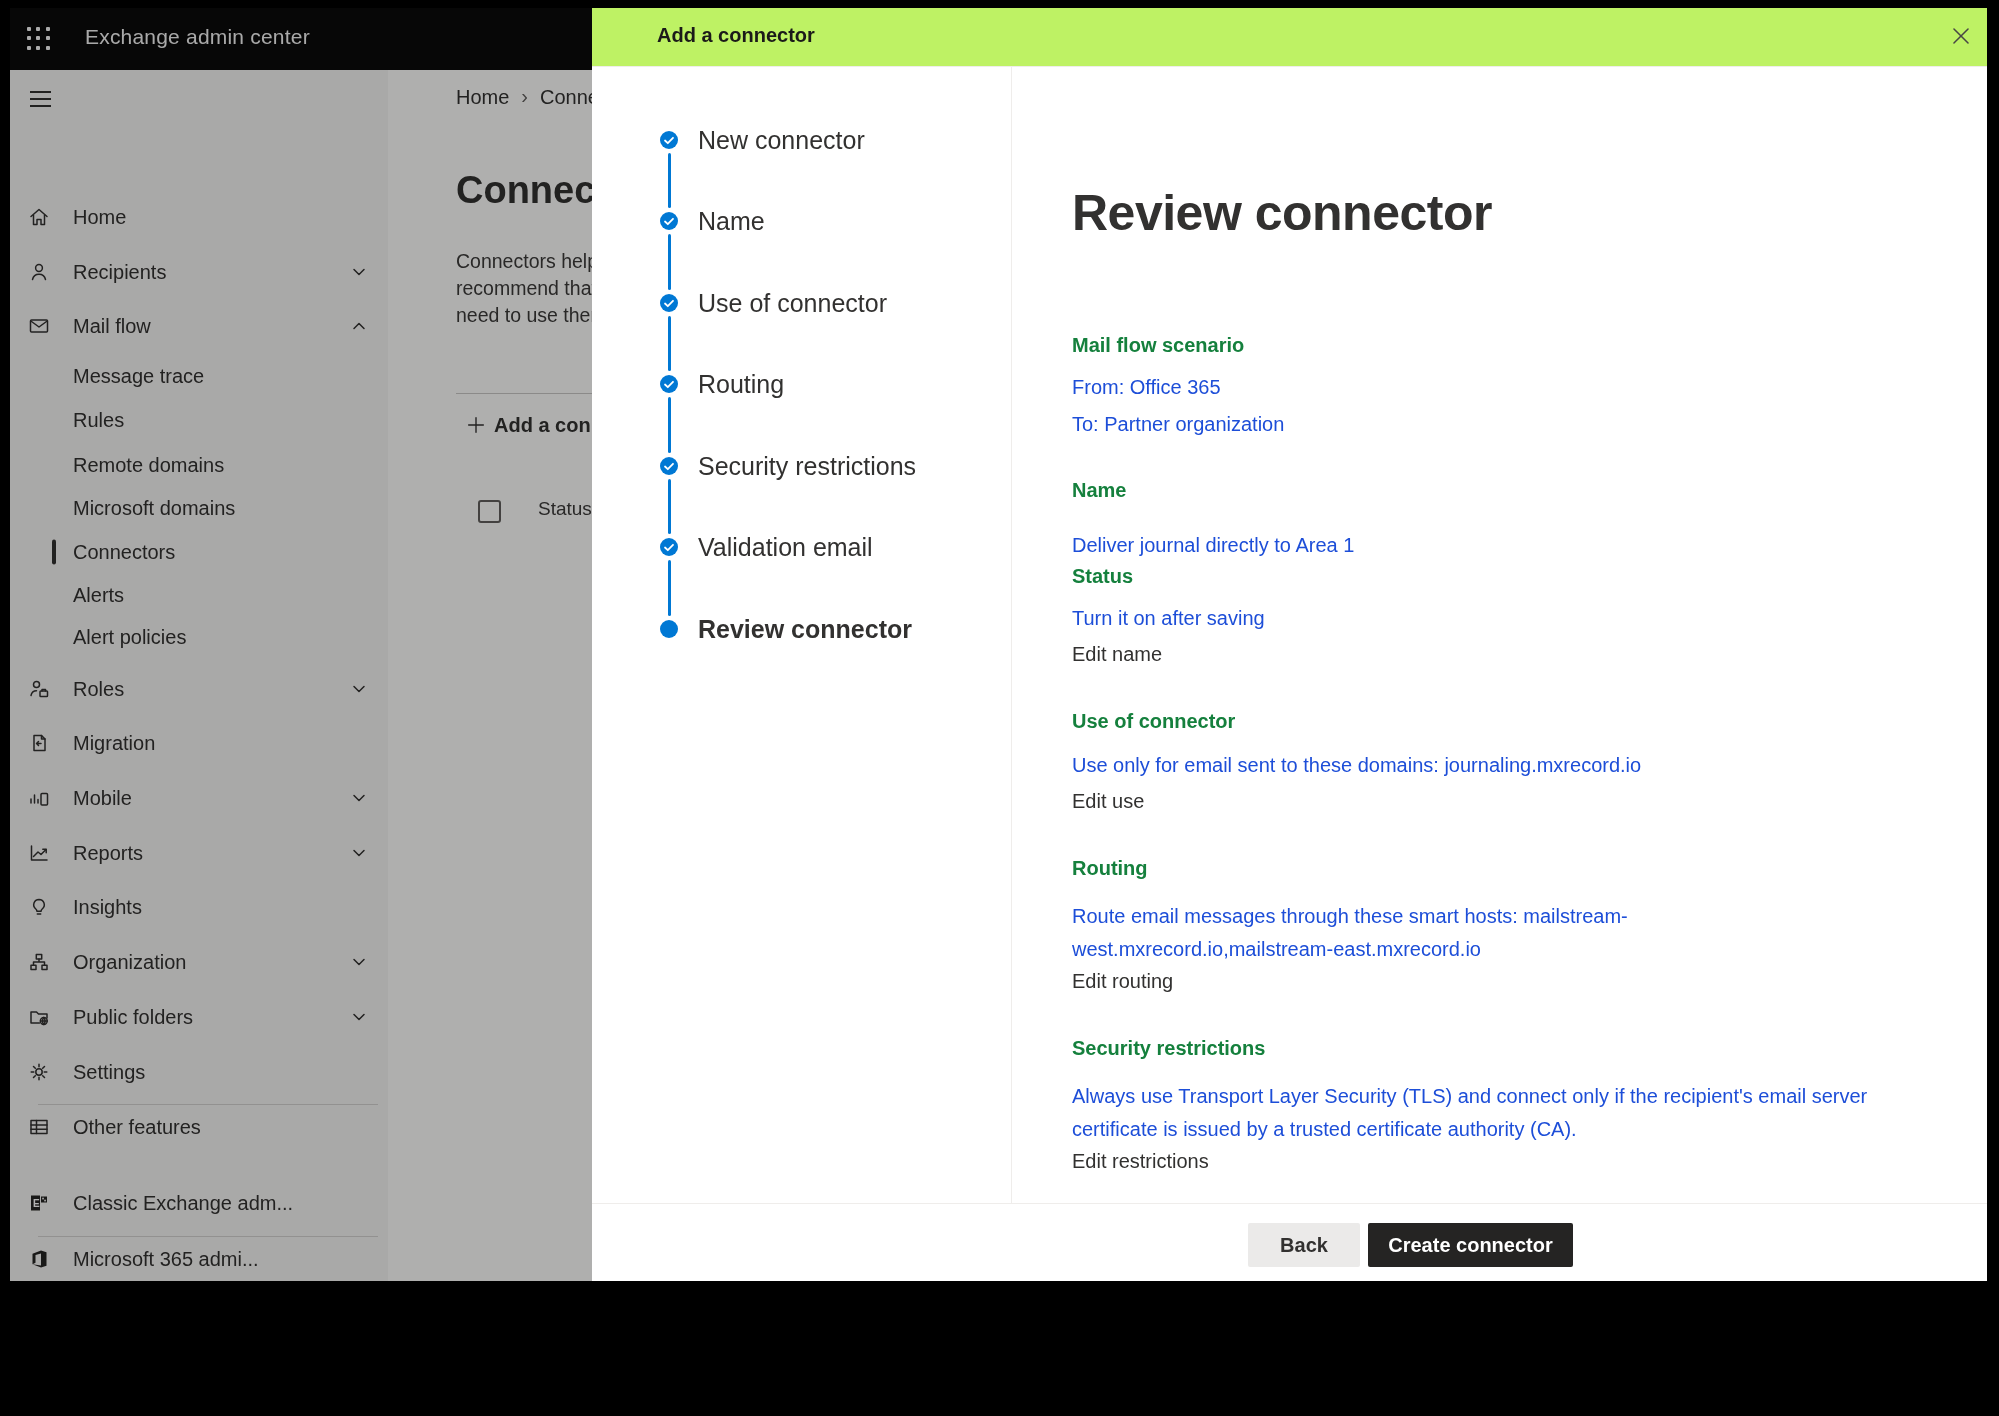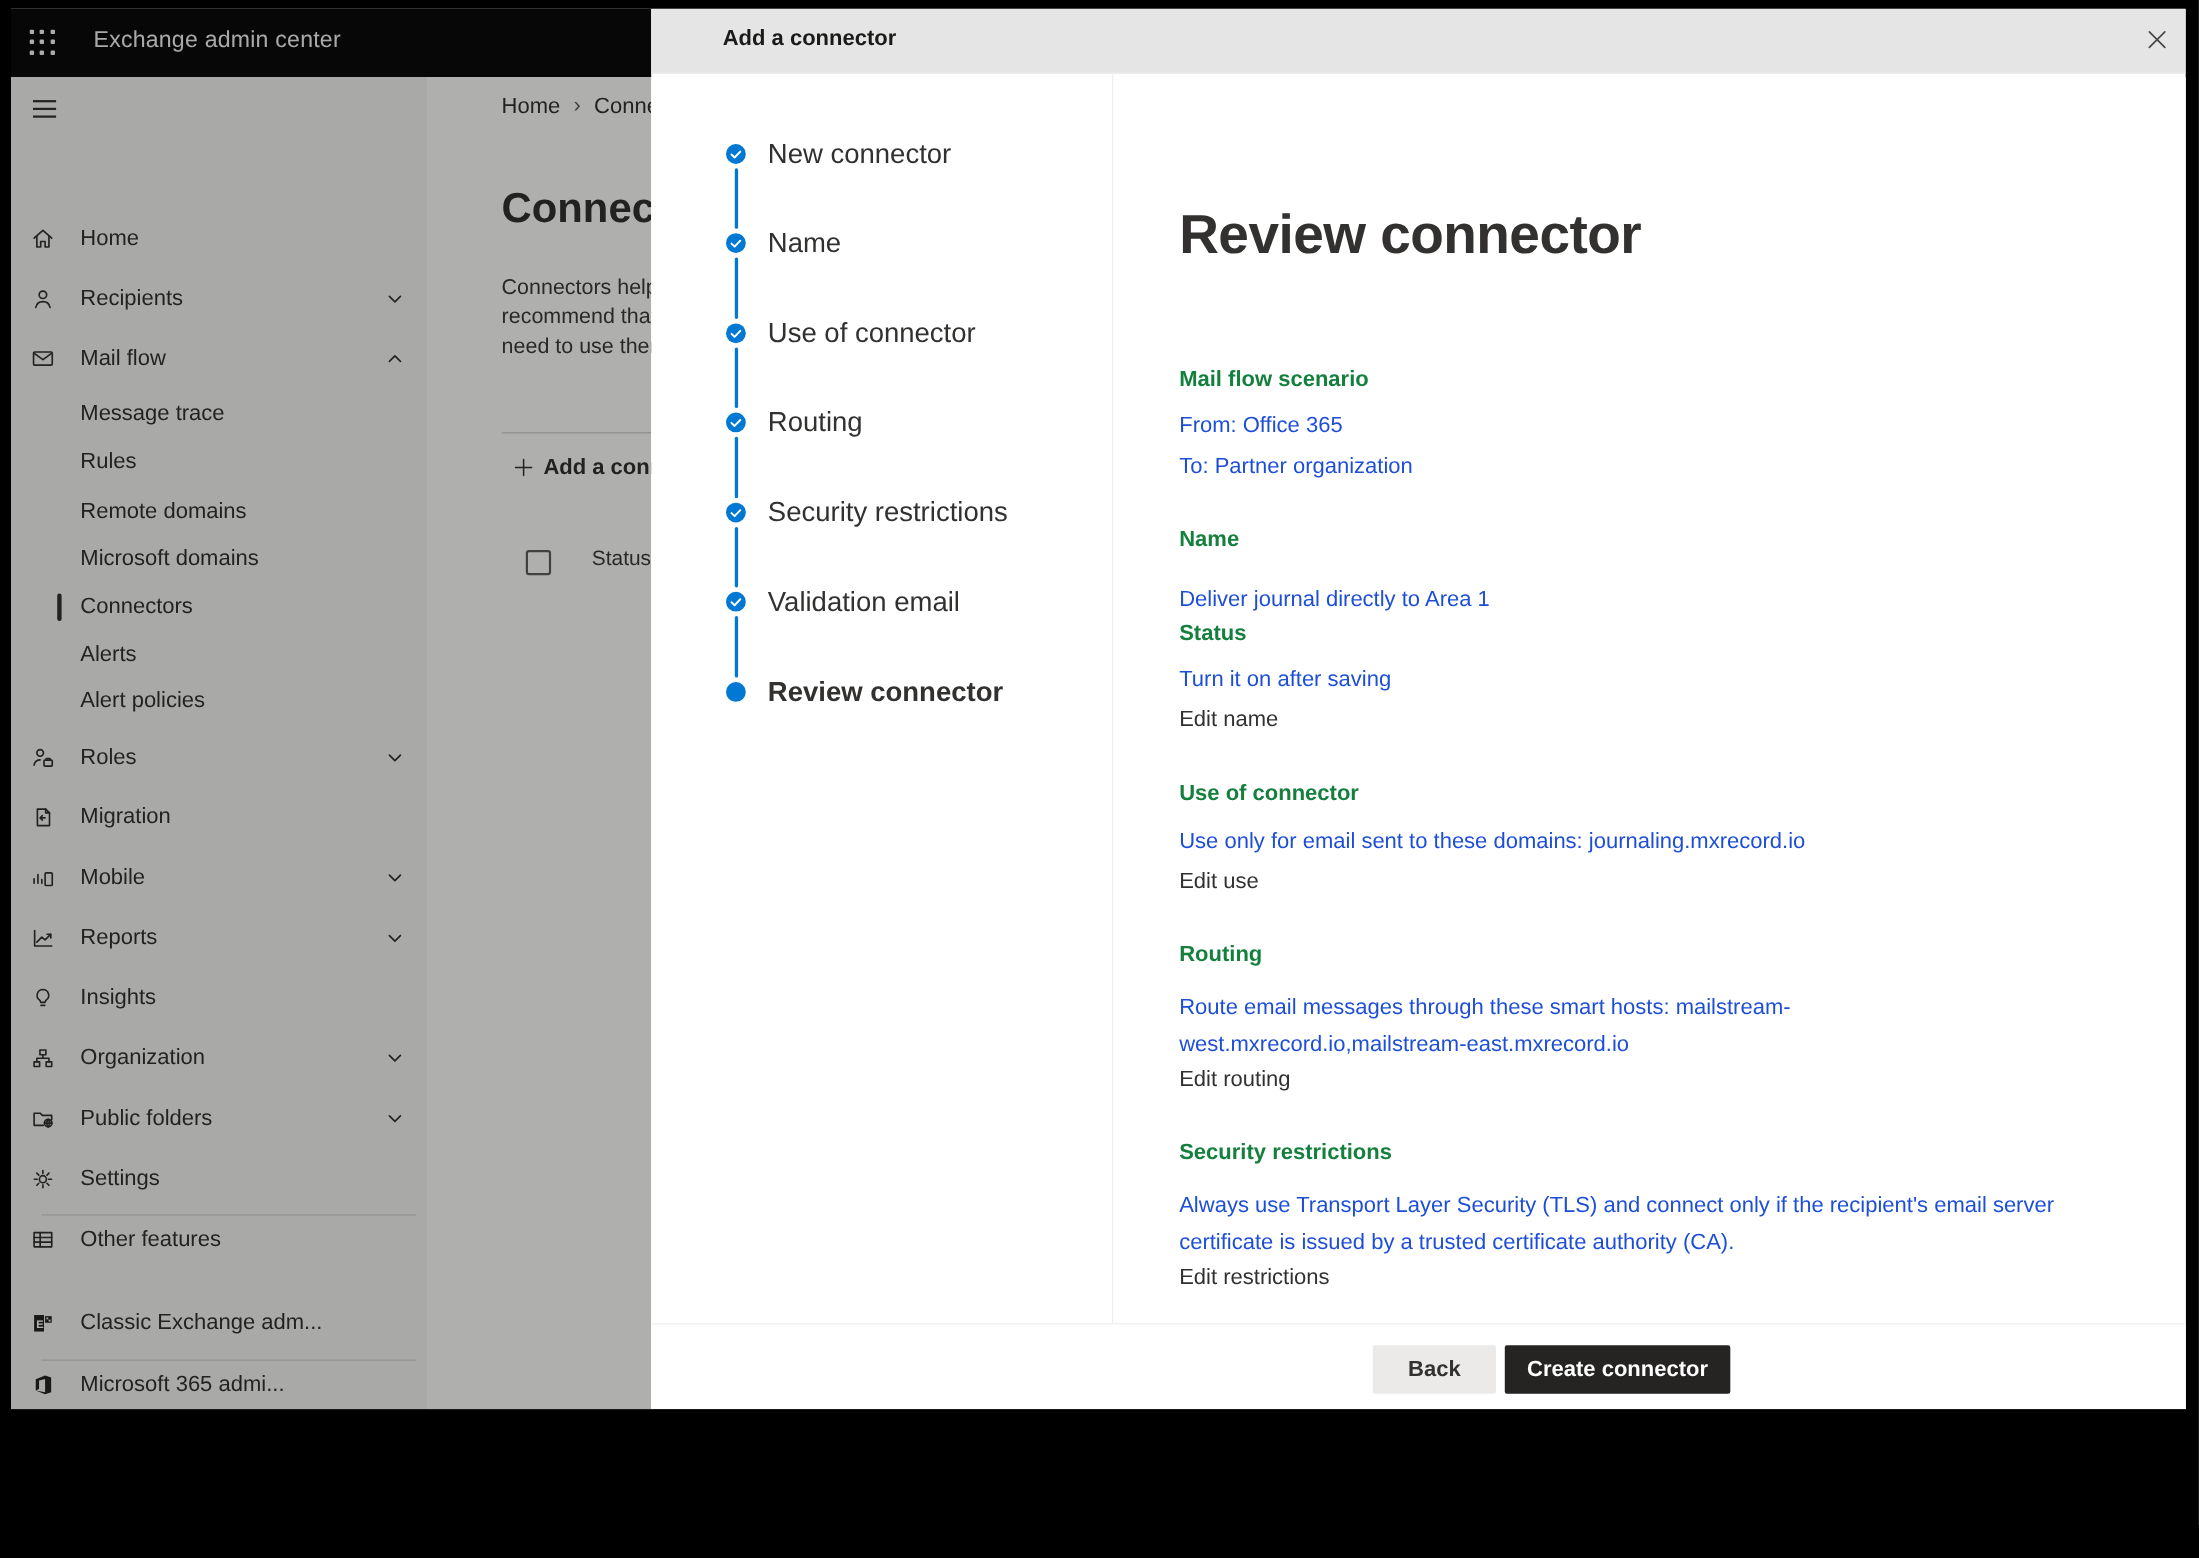--- a/index.html
+++ b/index.html
@@ -45,21 +45,21 @@
   .addbtn{position:absolute;left:455px;top:403px;height:28px;display:flex;align-items:center;z-index:1;cursor:pointer;}
   .addbtn .plus{width:22px;height:22px;margin-right:7px;}
   .addbtn .albl{font-size:20px;font-weight:bold;color:#323130;white-space:nowrap;}
   .chkbox{position:absolute;left:468px;top:492px;width:19px;height:19px;border:2px solid #605e5c;
     border-radius:3px;background:transparent;z-index:1;cursor:pointer;}
   .col-status{position:absolute;left:528px;top:490px;font-size:19px;color:#3b3a39;z-index:1;}
   
   .scrim{position:absolute;left:0;top:0;width:582px;height:1392px;background:rgba(0,0,0,0.30);z-index:5;}
   
   .dialog{position:absolute;left:582px;top:0;right:0;bottom:0;background:#fff;z-index:10;}
-  .dlg-header{position:absolute;left:0;top:0;right:0;height:58px;border-bottom:1px solid #efedeb;background:#e5e5e5;}
+  .dlg-header{position:absolute;left:0;top:0;right:0;height:58px;border-bottom:1px solid #efedeb;background:#bef264;}
   .dlg-title{position:absolute;left:65px;top:16px;font-size:20px;font-weight:bold;color:#1b1a19;}
   .dlg-close{position:absolute;left:1347px;top:7px;width:44px;height:44px;display:flex;
     align-items:center;justify-content:center;cursor:pointer;background:none;border:none;padding:0;}
   
   .stepcol{position:absolute;left:0;top:59px;width:419px;bottom:77px;border-right:1px solid #efedeb;}
   .step{position:absolute;display:flex;align-items:center;height:36px;cursor:pointer;}
   .step .dot{width:18px;height:18px;border-radius:50%;background:#0078d4;display:flex;
     align-items:center;justify-content:center;flex:none;}
   .step .slbl{margin-left:20px;font-size:25px;color:#323130;white-space:nowrap;}
   .step.current .slbl{font-weight:bold;}

